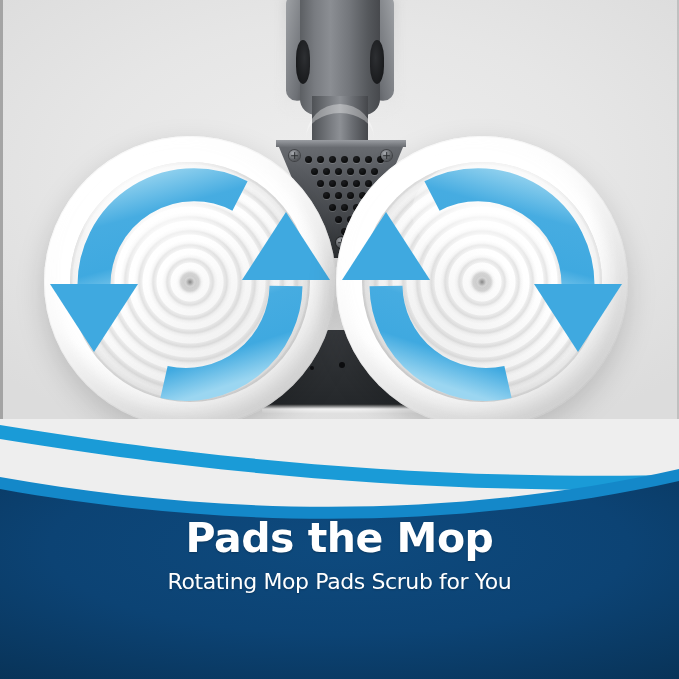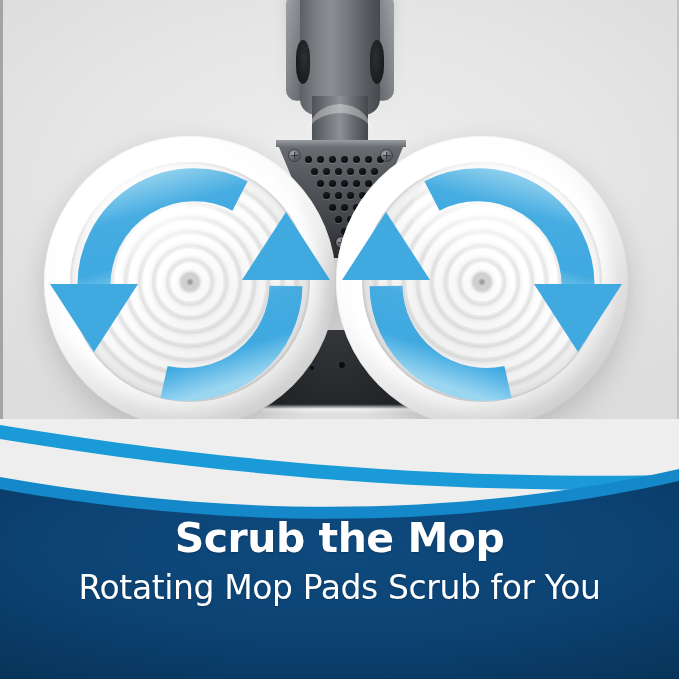--- a/index.html
+++ b/index.html
@@ -177,21 +177,21 @@
     font-size:41px;
     letter-spacing:-0.5px;
     color:#ffffff;
     line-height:1.05;
     text-shadow:0 1px 2px rgba(0,0,0,.25);
     margin:0;
   }
   #subheadline{
     font-family:"DejaVu Sans",sans-serif;
     font-weight:normal;
-    font-size:33px;
+    font-size:22px;
     letter-spacing:-0.4px;
     color:#ffffff;
     line-height:1.1;
     margin:10px 0 0 0;
     white-space:nowrap;
     text-shadow:0 1px 2px rgba(0,0,0,.22);
   }
 </style>
 </head>
 <body>
@@ -322,18 +322,18 @@
       <rect x="0" y="0" width="679" height="90" fill="#eeeeee"></rect>
 
       <path d="M0,6 C170,34 400,62 679,56 L679,70 C400,76 170,48 0,20 Z" fill="#1A9BD7"></path>
 
       <path d="M0,66 C190,98 430,112 679,58 L679,260 L0,260 Z" fill="url(#navy)"></path>
 
       <path d="M0,58 C190,92 430,106 679,50 L679,62 C430,118 190,104 0,70 Z" fill="#1488C9"></path>
     </svg>
 
     <div id="banner-text">
-      <div id="headline">Scrub the Mop</div>
+      <div id="headline">Pads the Mop</div>
       <div id="subheadline">Rotating Mop Pads Scrub for You</div>
     </div>
   </div>
 
 </div>
 
 </body></html>

